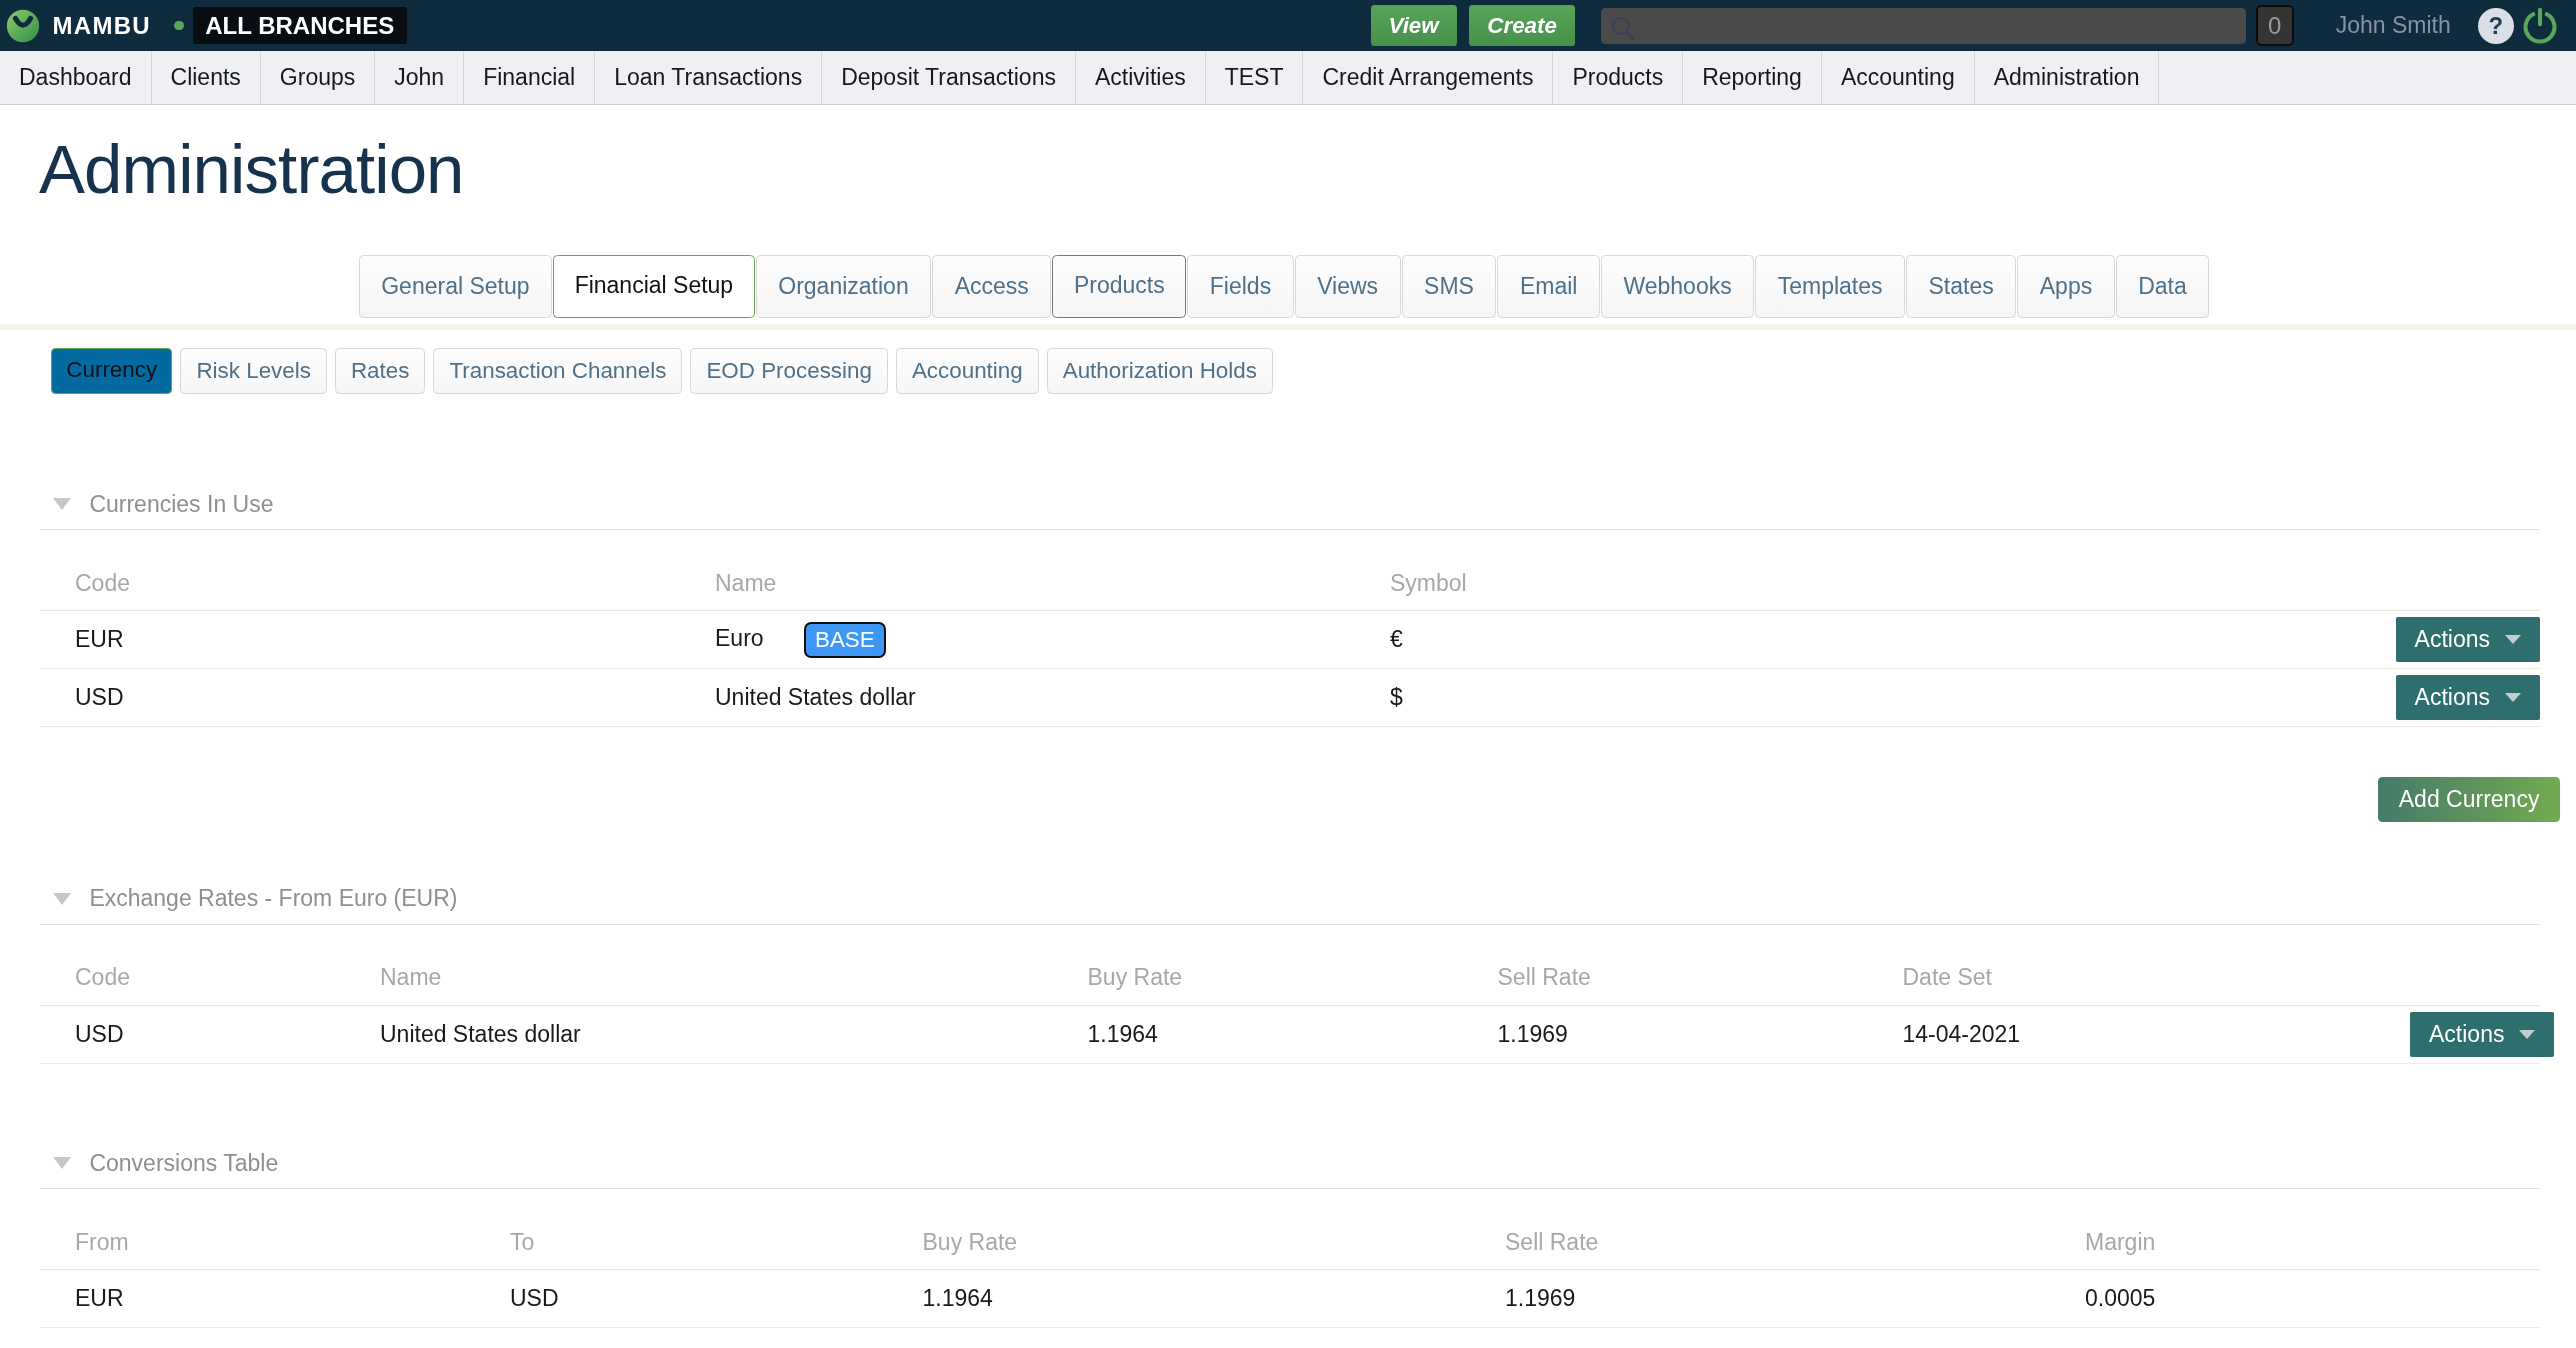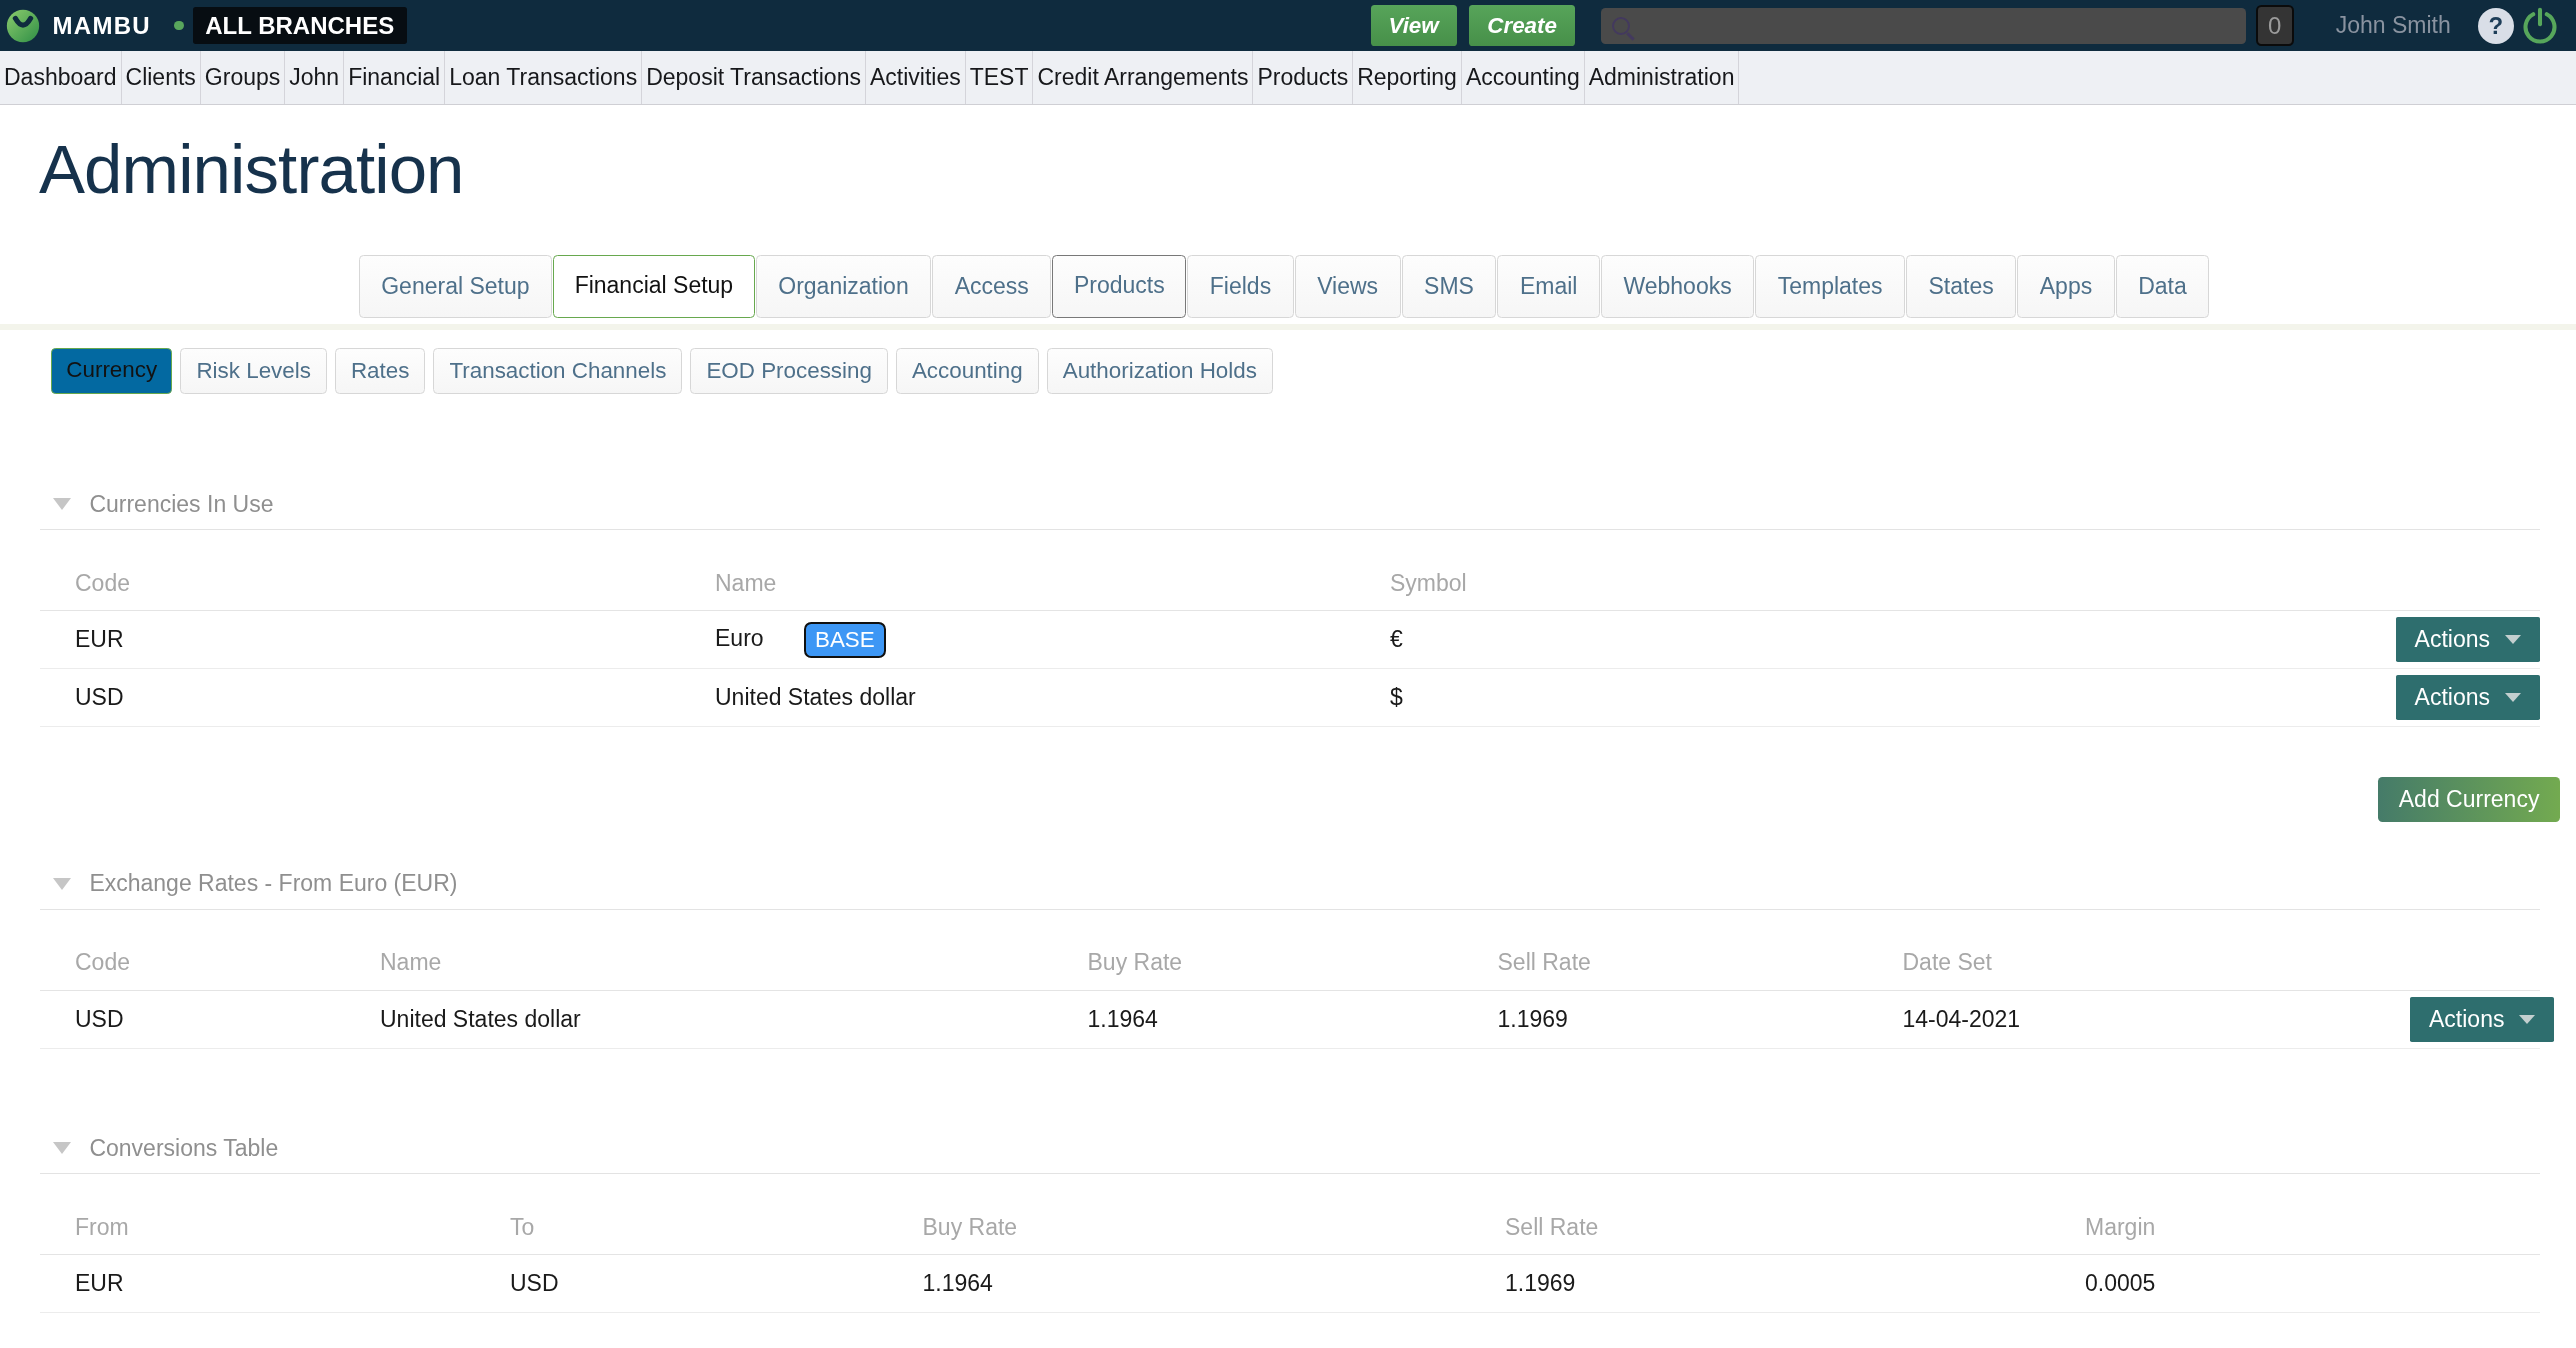--- a/index.html
+++ b/index.html
@@ -32,21 +32,21 @@
   .counter { margin-left:9.8px; min-width:38px; height:41px; background:#343434; border:2.7px solid #0b0b0b;
              border-radius:5.4px; color:#9b9b9b; font-size:24px; display:flex; align-items:center;
              justify-content:center; padding:0 7.2px; cursor:pointer; }
   .username { margin-left:42px; color:#8a93a0; font-size:23px; cursor:pointer; }
   .help { margin-left:27px; width:36px; height:36px; border-radius:50%; background:#d9dee7; color:#1d3d58;
           font-weight:700; font-size:24px; display:flex; align-items:center; justify-content:center; cursor:pointer; }
   .power { margin-left:7.2px; width:38px; height:38px; cursor:pointer; }
 
   
   .mainnav { height:54px; background:#eef0f4; border-bottom:1.8px solid #cfcfd4; display:flex; align-items:stretch; }
-  .mainnav .item { display:flex; align-items:center; padding:0 4px; font-size:23px; color:#17181b;
+  .mainnav .item { display:flex; align-items:center; padding:0 19px; font-size:23px; color:#17181b;
                    border-right:0.9px solid #d4d4da; cursor:pointer; white-space:nowrap; }
 
   
   .title { margin:23px 0 0 39px; font-size:69px; font-weight:300; color:#16324c; letter-spacing:-0.9px; line-height:1.22; }
 
   
   .tabs { display:flex; gap:1px; margin:43px 16px 0 8px; flex-wrap:nowrap;justify-content:center; }
   .tab { font-size:23px; color:#4e708a; background:linear-gradient(180deg,#fdfdfd,#f6f6f6);
          border:0.9px solid #d7d7d7; border-radius:4.5px; padding:17px 21.5px; cursor:pointer; white-space:nowrap; }
   .tab.selected { border:1.8px solid #67a84e; padding:16px 20.6px; color:#121212; background:#fff; }
@@ -55,21 +55,21 @@
   .band { height:6.3px; background:#f3f4eb; margin-top:5.4px; }
 
   .subtabs { display:flex; gap:8px; margin:18px 16px 0 51px; }
   .subtab { font-size:22.4px; color:#4e708a; background:linear-gradient(180deg,#fdfdfd,#f6f6f6);
             border:0.9px solid #d7d7d7; border-radius:4.5px; padding:9px 15px; cursor:pointer; white-space:nowrap; }
   .subtab.selected { border:1.8px solid #67a84e; padding:8px 14.3px; color:#121212; background:#0369a1; }
 
   
   .section { margin:0 36px 0 40px; }
   .section-currencies { margin-top:97px; }
-  .section-exchange   { margin-top:48px; }
+  .section-exchange   { margin-top:63px; }
   .section-conversions{ margin-top:86px; }
   .section-head { display:flex; align-items:center; gap:18px; padding:0 0 11.6px 13.4px;
                   border-bottom:1.8px solid #e3e3e3; cursor:pointer; }
   .tri { width:0; height:0; border-left:9px solid transparent; border-right:9px solid transparent;
          border-top:12.5px solid #c6c6c6; }
   .section-title { font-size:23px; color:#8f8f8f; }
 
   table { width:100%; border-collapse:collapse; margin-top:27px; table-layout:fixed; }
   th { text-align:left; font-weight:400; font-size:23px; color:#a8a8a8; padding:12.5px 0 13.4px 0;
        border-bottom:1.8px solid #e4e4e4; }

